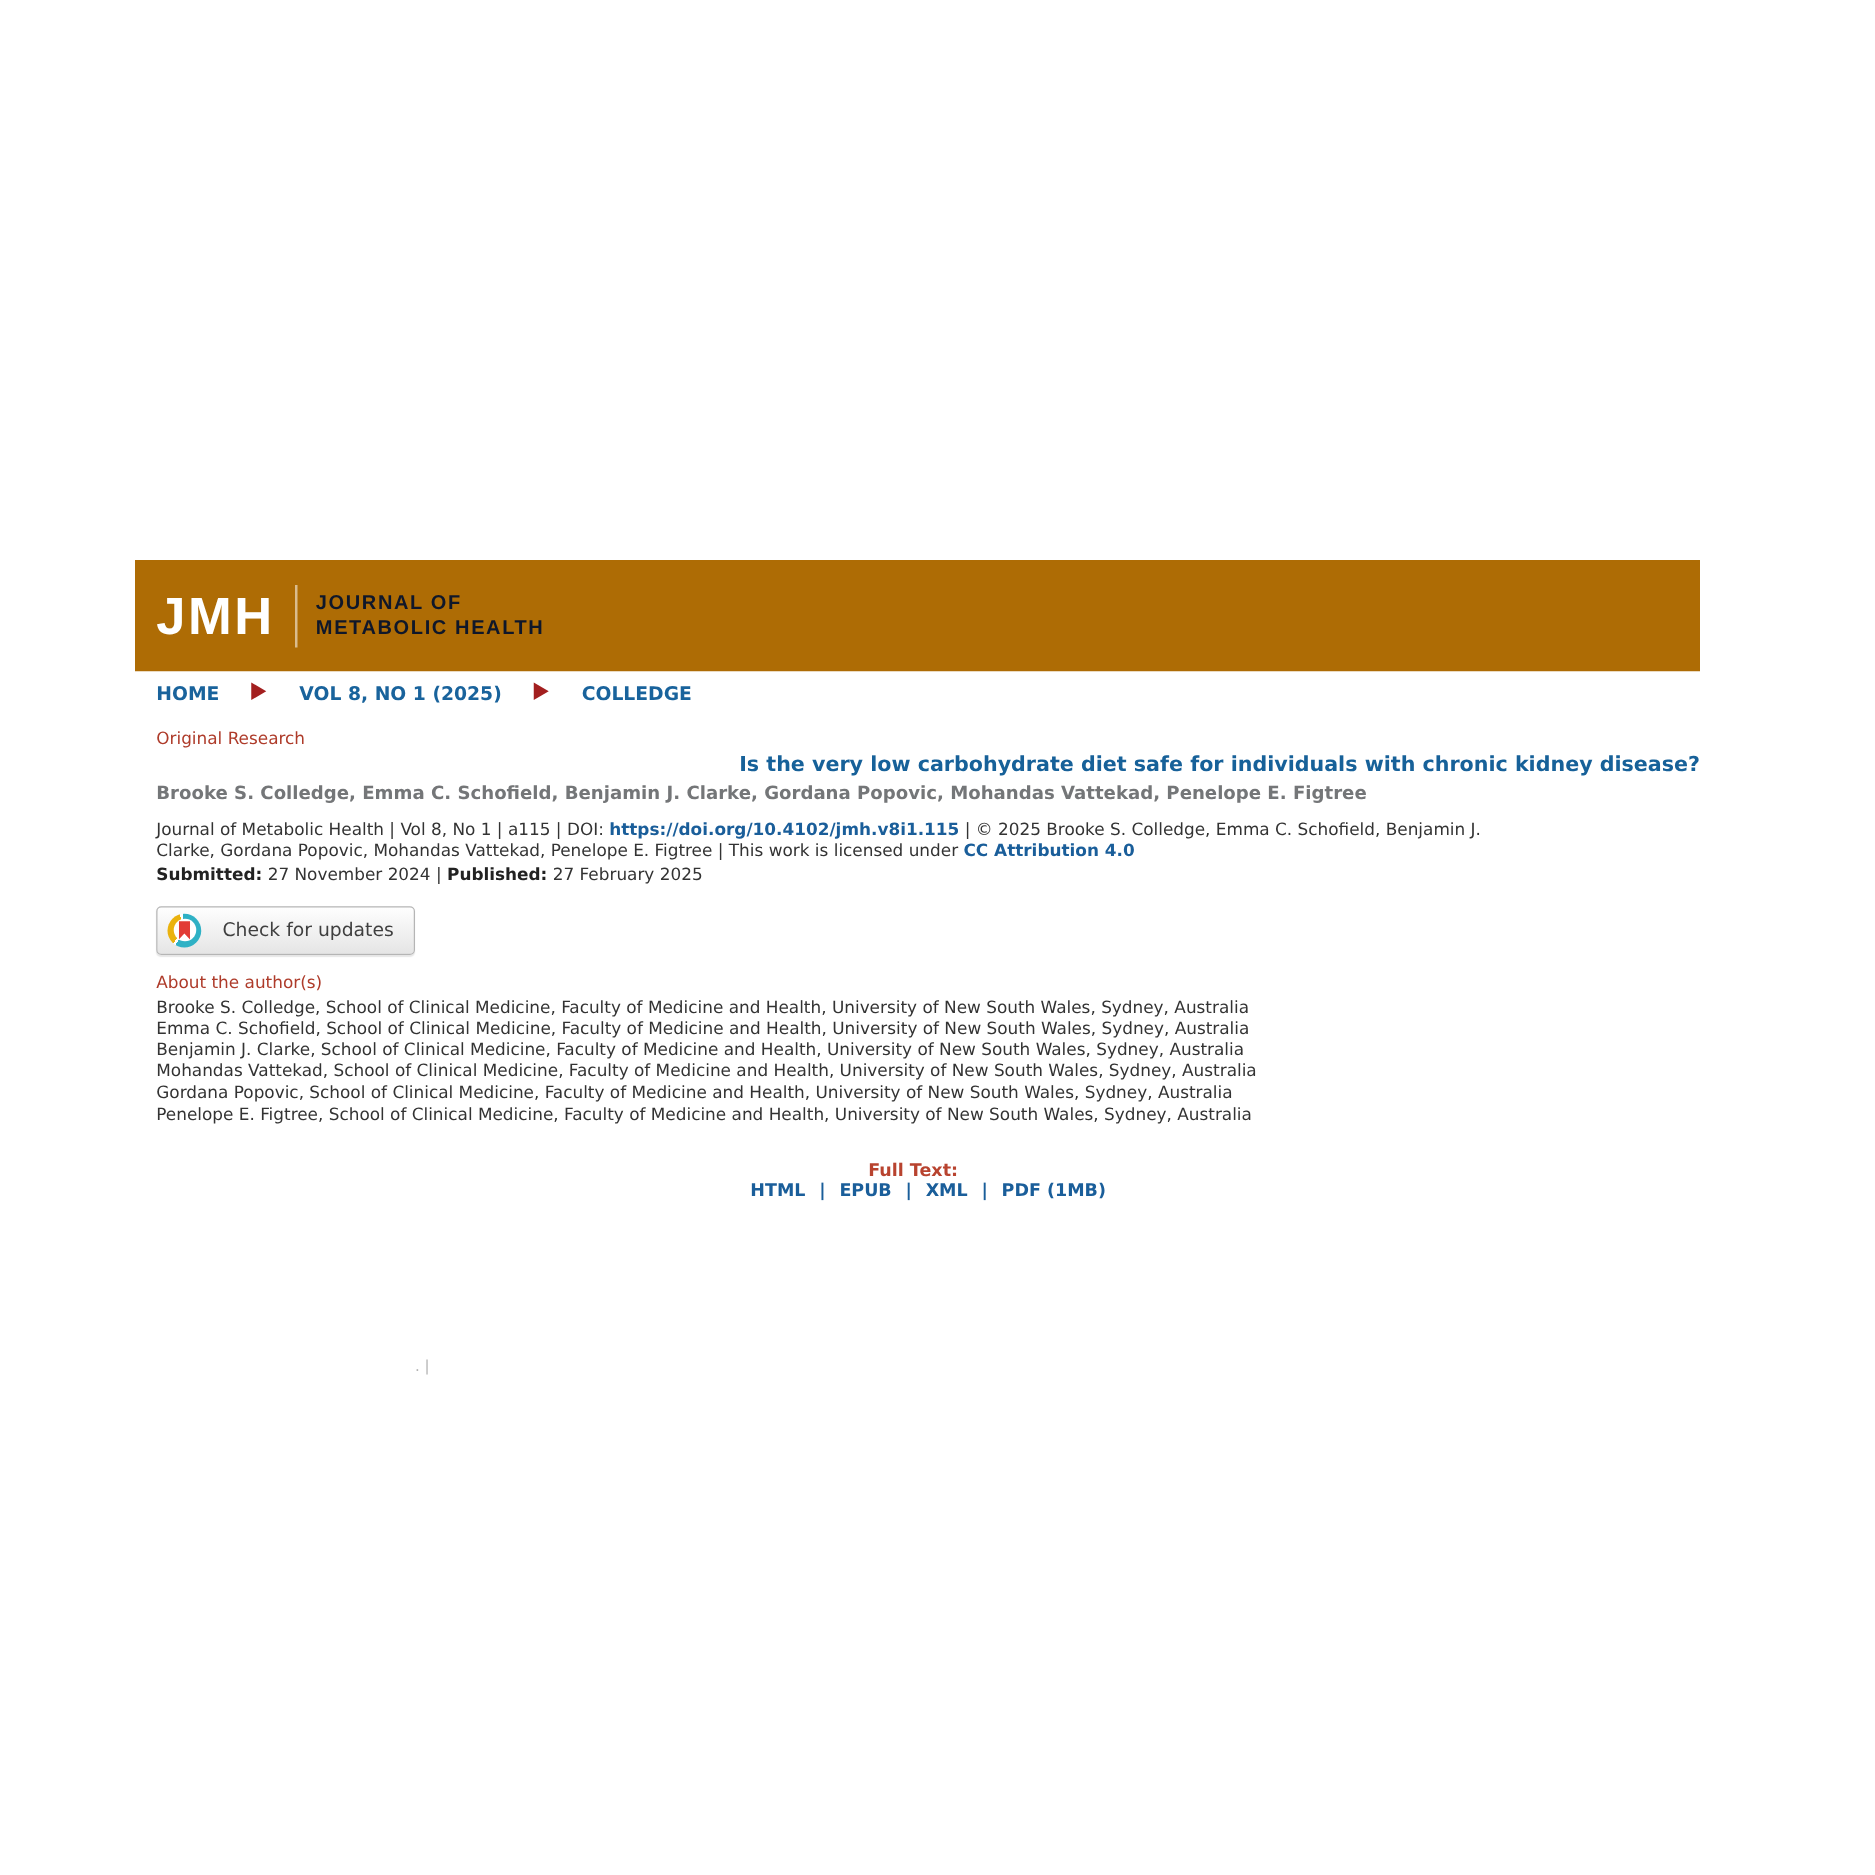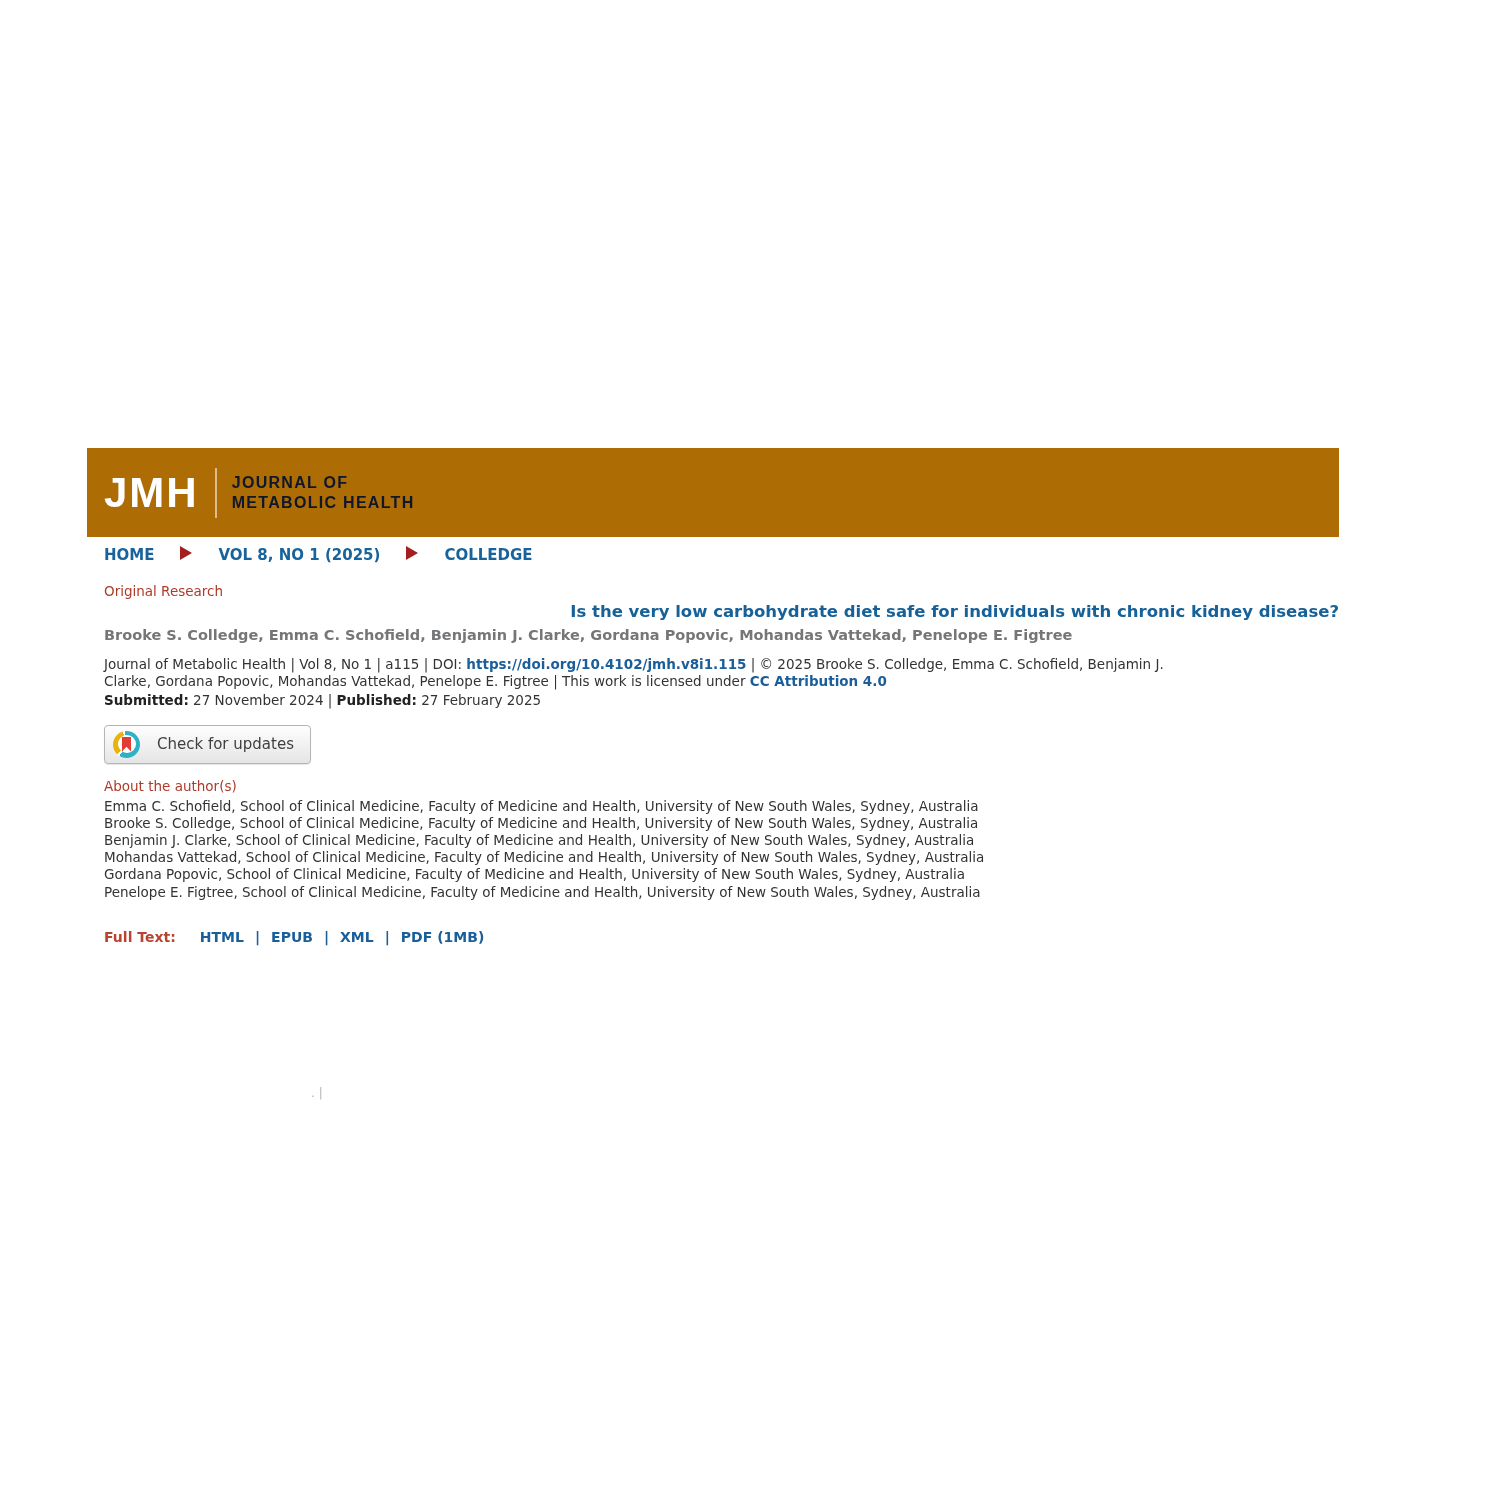--- a/index.html
+++ b/index.html
@@ -6,21 +6,21 @@
     margin: 0;
     padding: 0;
     background: #ffffff;
     width: 1500px;
     height: 1500px;
     font-family: "DejaVu Sans", "Liberation Sans", sans-serif;
     color: var(--body_text, #333);
   }
   .page {
     position: absolute;
-    left: 87px;
+    left: 108px;
     top: 448px;
     width: 1252px;
   }
 
   
   .banner {
     height: 89px;
     background: var(--banner_bg, #AE6C05);
     display: flex;
     align-items: center;
@@ -173,20 +173,21 @@
     color: var(--body_text, #333);
   }
   #affiliations { margin-top: 4px; }
 
   
   .fulltext {
     margin-top: 28px;
     display: flex;
     align-items: center;
     font-size: 14px;
+    flex-direction: column;
   }
   .ft-label {
     font-weight: bold;
     color: var(--fulltext_red, #B8432F);
     margin-right: 24px;
   }
   .ft-sep {
     color: var(--link_blue, #1A5E9A);
     font-weight: bold;
     margin: 0 11px;
@@ -232,22 +233,22 @@
     <p class="citation" id="citation"><span>Journal of Metabolic Health | Vol 8, No 1 | a115 | DOI: </span><a>https://doi.org/10.4102/jmh.v8i1.115</a><span> | © 2025 Brooke S. Colledge, Emma C. Schofield, Benjamin J.</span><br><span>Clarke, Gordana Popovic, Mohandas Vattekad, Penelope E. Figtree | This work is licensed under </span><a>CC Attribution 4.0</a></p>
     <p class="dates" id="dates"><strong>Submitted:</strong><span> 27 November 2024 | </span><strong>Published:</strong><span> 27 February 2025</span></p>
 
     <button class="check-btn">
       <span class="cm-icon"></span>
       <span>Check for updates</span>
     </button>
 
     <div class="about-heading">About the author(s)</div>
     <div id="affiliations">
+        <div class="affil-line">Brooke S. Colledge, School of Clinical Medicine, Faculty of Medicine and Health, University of New South Wales, Sydney, Australia</div>
         <div class="affil-line">Emma C. Schofield, School of Clinical Medicine, Faculty of Medicine and Health, University of New South Wales, Sydney, Australia</div>
-        <div class="affil-line">Brooke S. Colledge, School of Clinical Medicine, Faculty of Medicine and Health, University of New South Wales, Sydney, Australia</div>
         <div class="affil-line">Benjamin J. Clarke, School of Clinical Medicine, Faculty of Medicine and Health, University of New South Wales, Sydney, Australia</div>
         <div class="affil-line">Mohandas Vattekad, School of Clinical Medicine, Faculty of Medicine and Health, University of New South Wales, Sydney, Australia</div>
         <div class="affil-line">Gordana Popovic, School of Clinical Medicine, Faculty of Medicine and Health, University of New South Wales, Sydney, Australia</div>
         <div class="affil-line">Penelope E. Figtree, School of Clinical Medicine, Faculty of Medicine and Health, University of New South Wales, Sydney, Australia</div>
       </div>
 
     <div class="fulltext">
       <span class="ft-label">Full Text:</span>
       <span id="ft-links"><a>HTML</a><span class="ft-sep">|</span><a>EPUB</a><span class="ft-sep">|</span><a>XML</a><span class="ft-sep">|</span><a>PDF (1MB)</a></span>
     </div>

